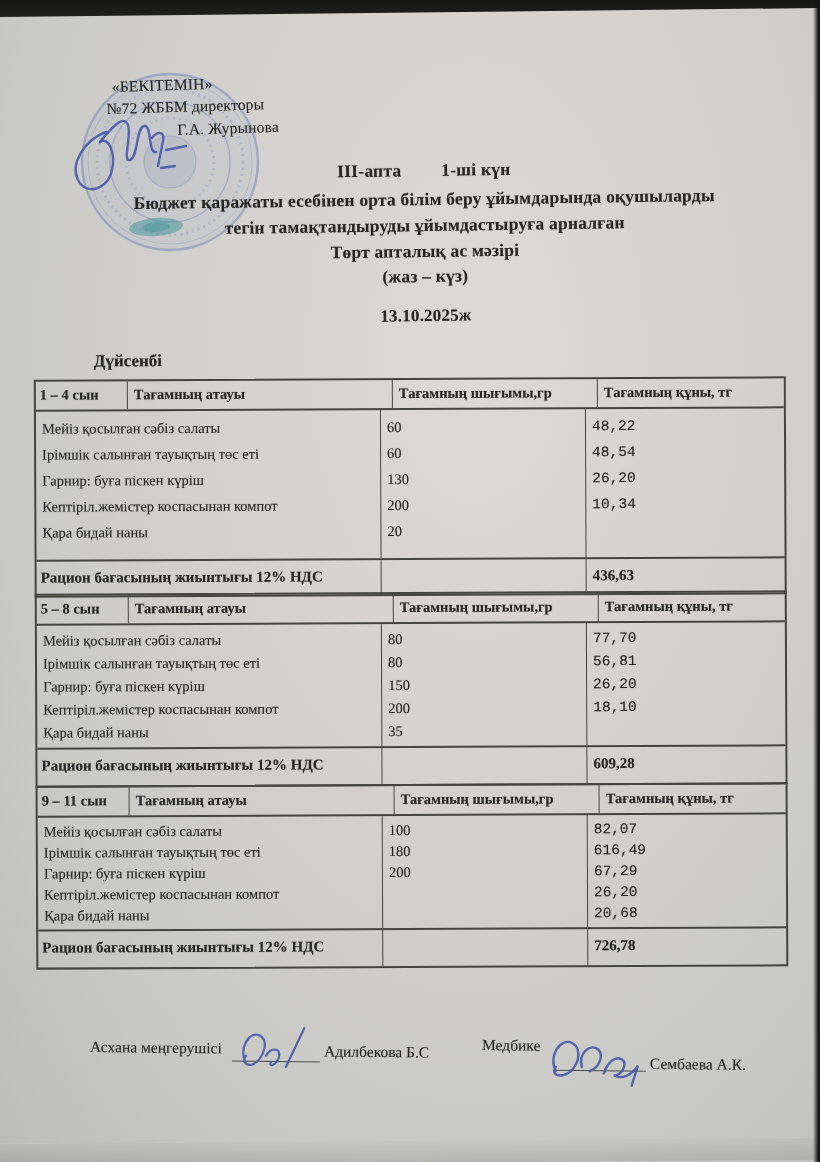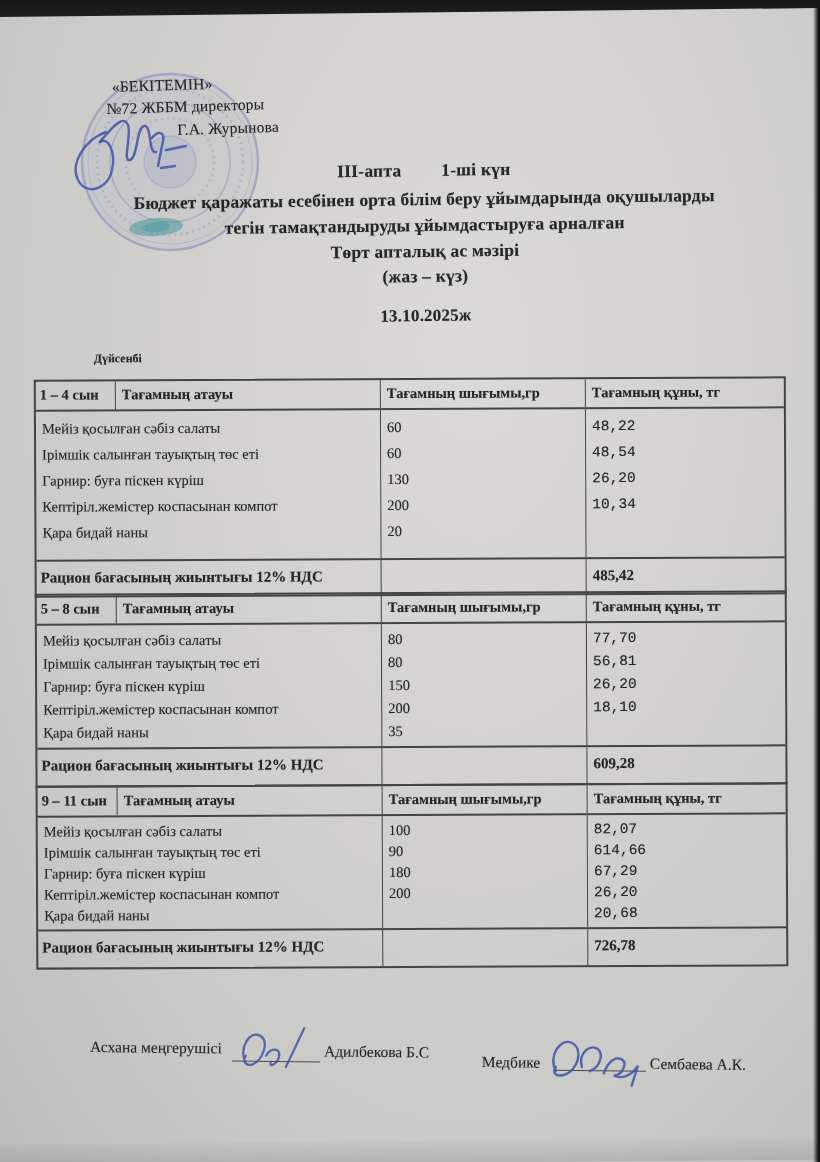--- a/index.html
+++ b/index.html
@@ -29,29 +29,29 @@
   .approve-line{position:absolute;font-size:15.5px;letter-spacing:.2px;white-space:nowrap;}
 
   
   .titles{position:absolute;left:45px;top:160px;width:760px;height:190px;
     text-align:center;transform:rotate(-0.8deg);z-index:10;}
   .t-line{position:absolute;left:0;width:100%;font-weight:bold;font-size:17.5px;
     letter-spacing:.2px;white-space:nowrap;}
   .t-week{display:flex;justify-content:center;gap:40px;}
   .t-date{font-size:17px;padding-right:22px;}
 
-  .day-label{position:absolute;left:95px;top:350px;font-weight:bold;font-size:12px;z-index:10;}
+  .day-label{position:absolute;left:95px;top:350px;font-weight:bold;font-size:17px;z-index:10;}
 
   
   .tables-wrap{position:absolute;left:0;top:0;width:820px;height:1162px;
     transform:rotate(-0.25deg);transform-origin:410px 660px;z-index:10;}
   .tbl{position:absolute;left:35px;width:752px;border:2px solid #45453f;box-sizing:border-box;}
   .thead{display:flex;border-bottom:2px solid #45453f;font-weight:bold;height:30px;box-sizing:border-box;}
   .thead .hc{box-sizing:border-box;padding:5px 6px 0 6px;font-size:14.5px;white-space:nowrap;overflow:hidden;}
-  .hc-grade{width:80px;border-right:1.5px solid #45453f;padding-left:4px !important;}
+  .hc-grade{width:92px;border-right:1.5px solid #45453f;padding-left:4px !important;}
   .hc-dish{width:265px;border-right:1.5px solid #45453f;}
   .hc-out{width:205px;border-right:1.5px solid #45453f;}
   .hc-cost{flex:1;border-radius:8px;}
   .tbody{display:flex;box-sizing:border-box;}
   .bc{box-sizing:border-box;padding:4px 6px 0 6px;font-size:14.5px;}
   .bc-dish{width:345px;border-right:1.5px solid #45453f;}
   .bc-out{width:205px;border-right:1.5px solid #45453f;}
   .bc-cost{flex:1;font-family:Liberation Mono, monospace;}
   .lh26 div{line-height:26px;white-space:nowrap;}
   .lh23 div{line-height:23px;white-space:nowrap;}
@@ -143,21 +143,21 @@
         <div class="bc bc-cost">
           <div>48,22</div>
           <div>48,54</div>
           <div>26,20</div>
           <div>10,34</div>
         </div>
       </div>
       <div class="trow" style="height:36px;">
         <div class="tc tc-label">Рацион бағасының жиынтығы 12% НДС</div>
         <div class="tc tc-out"></div>
-        <div class="tc tc-val">485,42</div>
+        <div class="tc tc-val">436,63</div>
       </div>
     </div>
 
     <div class="tbl" style="top:592px;">
       <div class="thead">
         <div class="hc hc-grade">5 – 8 сын</div>
         <div class="hc hc-dish">Тағамның атауы</div>
         <div class="hc hc-out">Тағамның шығымы,гр</div>
         <div class="hc hc-cost">Тағамның құны, тг</div>
       </div>
@@ -200,27 +200,26 @@
       <div class="tbody lh21" style="height:112px;">
         <div class="bc bc-dish">
           <div>Мейіз қосылған сәбіз салаты</div>
           <div>Ірімшік салынған тауықтың төс еті</div>
           <div>Гарнир: буға піскен күріш</div>
           <div>Кептіріл.жемістер коспасынан компот</div>
           <div>Қара бидай наны</div>
         </div>
         <div class="bc bc-out">
           <div>100</div>
-          <div>90</div>
           <div>180</div>
           <div>200</div>
         </div>
         <div class="bc bc-cost">
           <div>82,07</div>
-          <div>614,66</div>
+          <div>616,49</div>
           <div>67,29</div>
           <div>26,20</div>
           <div>20,68</div>
         </div>
       </div>
       <div class="trow" style="height:38px;">
         <div class="tc tc-label">Рацион бағасының жиынтығы 12% НДС</div>
         <div class="tc tc-out"></div>
         <div class="tc tc-val">726,78</div>
       </div>
@@ -233,21 +232,21 @@
     <div class="sig-line" style="left:232px;top:0;width:88px;height:27px;"></div>
     <svg style="left:228px;top:-16px;" width="100" height="60" viewBox="0 0 100 60">
       <g fill="none" stroke="rgba(63,83,168,0.85)" stroke-width="2.2" stroke-linecap="round">
         <path d="M 18 46 C 10 30, 22 12, 32 18 C 42 24, 34 44, 24 47 C 18 48, 14 44, 18 38"></path>
         <path d="M 38 38 C 42 30, 53 29, 51 39 C 49 47, 40 50, 43 44"></path>
         <path d="M 58 49 L 76 10"></path>
       </g>
     </svg>
     <div class="f-text" style="left:324px;top:8px;">Адилбекова Б.С</div>
 
-    <div class="f-text" style="left:482px;top:17px;">Медбике</div>
+    <div class="f-text" style="left:482px;top:0;">Медбике</div>
     <div class="sig-line" style="left:554px;top:5px;width:92px;height:28px;"></div>
     <svg style="left:542px;top:-14px;" width="115" height="66" viewBox="0 0 115 66">
       <g fill="none" stroke="rgba(63,83,168,0.85)" stroke-width="2.4" stroke-linecap="round">
         <path d="M 14 48 C 6 34, 18 14, 30 20 C 42 26, 36 48, 22 52 C 14 54, 10 50, 14 44"></path>
         <path d="M 40 44 C 36 30, 48 20, 56 26 C 62 31, 58 44, 48 48"></path>
         <path d="M 62 50 C 66 38, 74 32, 80 36 C 86 40, 80 52, 72 52 C 80 56, 90 52, 96 42 L 90 62"></path>
       </g>
     </svg>
     <div class="f-text" style="left:650px;top:17px;">Сембаева А.К.</div>
   </div>

